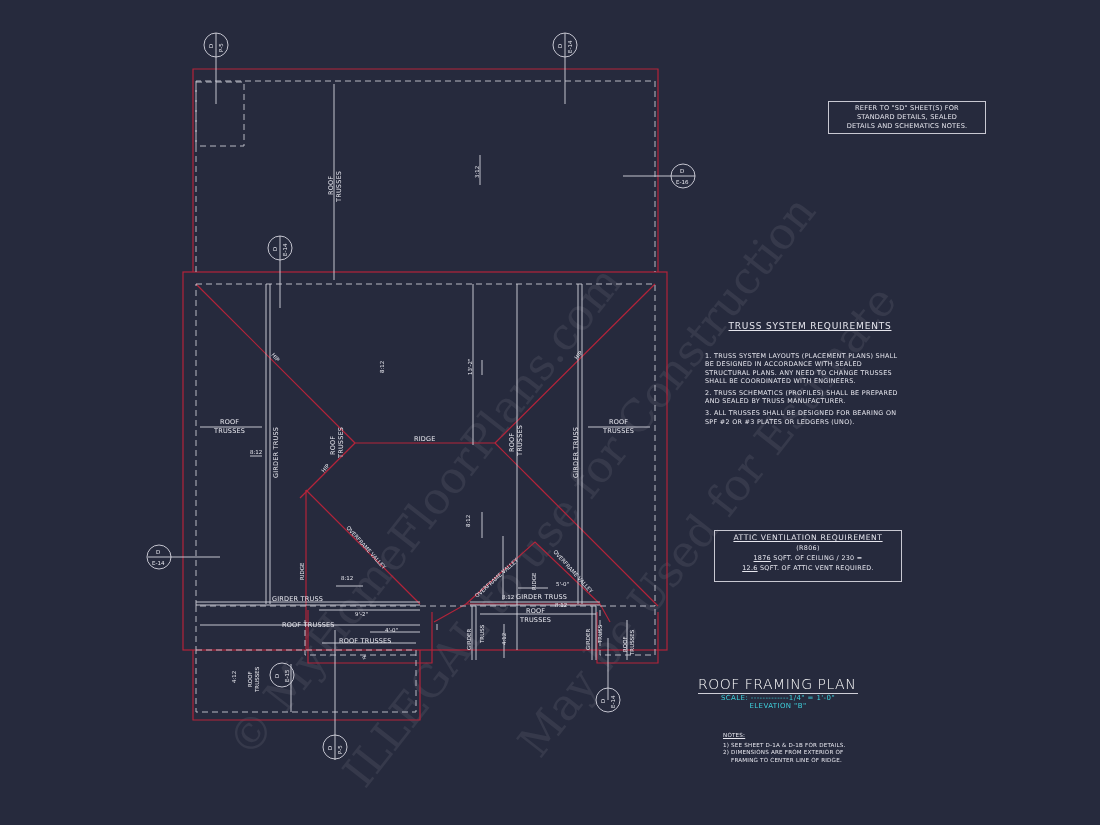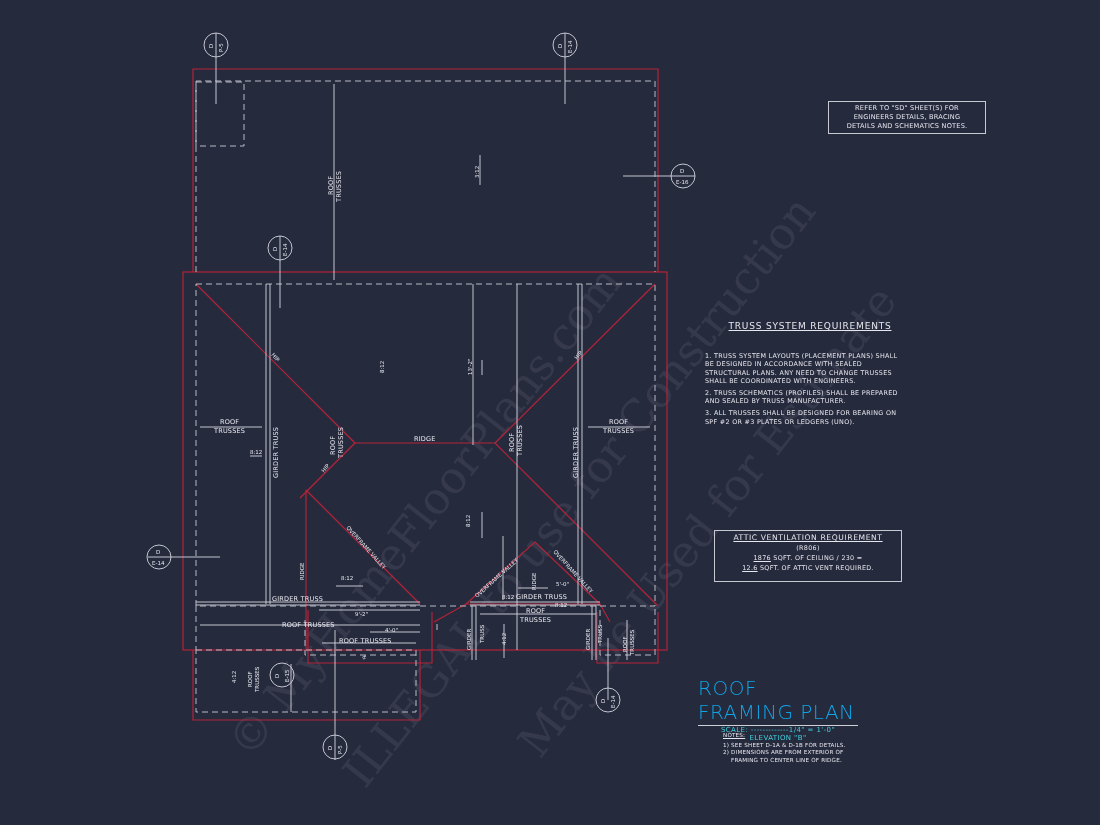--- a/index.html
+++ b/index.html
@@ -15,21 +15,21 @@
 
   .box { position: absolute; border: 1px solid #c8c8d2; color: #e6e6ee; font-family: "DejaVu Sans", sans-serif; }
   #refer-box { left: 828px; top: 101px; width: 148px; padding: 2px 4px; font-size: 6.6px; line-height: 9px; text-align: center; letter-spacing: 0.2px; }
   #truss-req { position: absolute; left: 705px; top: 322px; width: 210px; font-size: 6.4px; line-height: 8.2px; letter-spacing: 0.3px; }
   #truss-req .title { text-align: center; font-size: 9px; text-decoration: underline; letter-spacing: 0.8px; margin-bottom: 22px; margin-left: 0px; }
   #truss-req p { margin: 0 16px 4px 0; }
   #attic-box { left: 714px; top: 530px; width: 186px; height: 50px; font-size: 6.4px; line-height: 10px; text-align: center; letter-spacing: 0.3px; }
   #attic-box .title { text-decoration: underline; font-size: 7.6px; letter-spacing: 0.6px; margin-top: 2px; }
   #attic-box .u { text-decoration: underline; margin-top: 26px; }
   #rfp { position: absolute; left: 698px; top: 676px; width: 160px; }
-  #rfp .title { font-size: 20px; letter-spacing: 0.5px; color: #0ea5e9; border-bottom: 1px solid #cfcfd8; padding-bottom: 1px; font-family: "DejaVu Sans", sans-serif; font-weight: 300; }
+  #rfp .title { font-size: 14px; letter-spacing: 0.5px; color: #ffffff; border-bottom: 1px solid #cfcfd8; padding-bottom: 1px; font-family: "DejaVu Sans", sans-serif; font-weight: 300; }
   #rfp .scale, #rfp .elev { color: #3fd0dc; font-size: 7px; text-align: center; letter-spacing: 0.4px; }
   #notes { position: absolute; left: 723px; top: 732px; width: 160px; font-size: 5.6px; line-height: 7.2px; letter-spacing: 0.2px; }
   #notes .title { text-decoration: underline; margin-bottom: 3px; }
   #notes p { margin: 0; }
   #notes .indent { padding-left: 8px; }
 </style>
 </head>
 <body>
 
 <div id="sheet">
@@ -223,21 +223,21 @@
       <text class="lbl-sm" transform="translate(634,655) rotate(-90)">TRUSSES</text>
 
       <text class="lbl-sm" transform="translate(236,683) rotate(-90)">4:12</text>
       <text class="lbl-sm" transform="translate(252,687) rotate(-90)">ROOF</text>
       <text class="lbl-sm" transform="translate(259,692) rotate(-90)">TRUSSES</text>
     </g>
   </svg>
 
   <div id="refer-box" class="box">
     <div>REFER TO "SD" SHEET(S) FOR</div>
-    <div>ENGINEERS DETAILS, BRACING</div>
+    <div>STANDARD DETAILS, SEALED</div>
     <div>DETAILS AND SCHEMATICS NOTES.</div>
   </div>
 
   <div id="truss-req">
     <div class="title">TRUSS SYSTEM REQUIREMENTS</div>
     <p>1. TRUSS SYSTEM LAYOUTS (PLACEMENT PLANS) SHALL BE DESIGNED IN ACCORDANCE WITH SEALED STRUCTURAL PLANS. ANY NEED TO CHANGE TRUSSES SHALL BE COORDINATED WITH ENGINEERS.</p>
     <p>2. TRUSS SCHEMATICS (PROFILES) SHALL BE PREPARED AND SEALED BY TRUSS MANUFACTURER.</p>
     <p>3. ALL TRUSSES SHALL BE DESIGNED FOR BEARING ON SPF #2 OR #3 PLATES OR LEDGERS (UNO).</p>
   </div>
 

